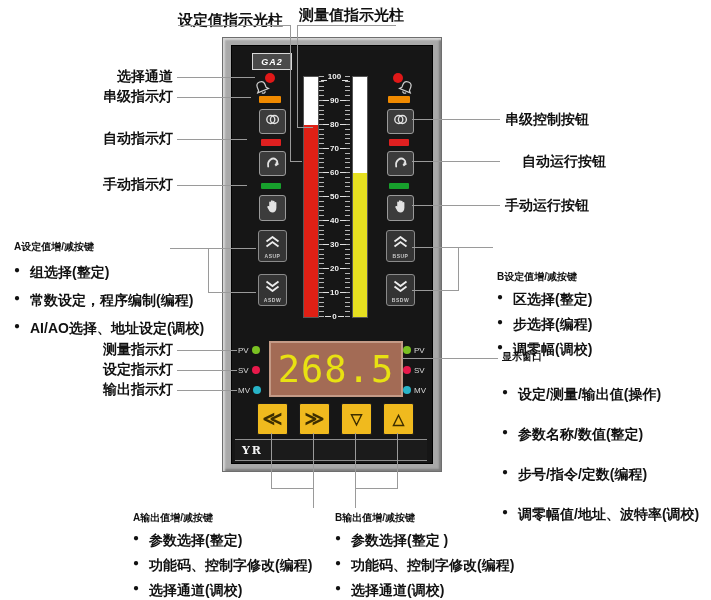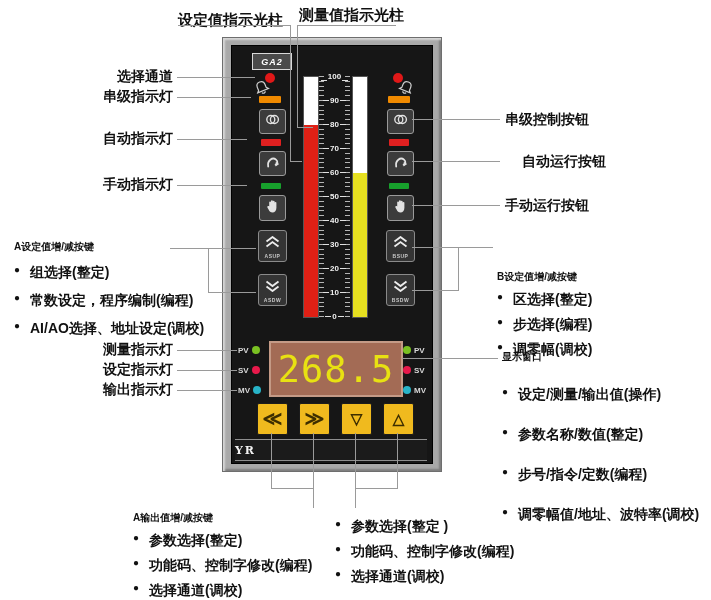--- a/index.html
+++ b/index.html
@@ -39,32 +39,32 @@
   .bar{position:absolute;top:30px;width:14px;height:240px;background:#fff;border:1px solid #555;}
   .bar .fill{position:absolute;bottom:0;left:0;width:100%;}
   .scale{position:absolute;left:87px;top:26px;width:31px;height:249px;}
   .tickstrip{position:absolute;top:4px;width:5px;height:241px;
              background-image:repeating-linear-gradient(180deg,#b5b5b5 0 1px,transparent 1px 4.8px);}
   .scale-row{position:absolute;left:0;width:100%;height:9px;display:flex;align-items:center;justify-content:center;gap:1px;}
   .scale-row .num{color:#f0f0f0;font-size:8px;font-weight:bold;line-height:9px;}
   .scale-row .dash{width:6px;height:1px;background:#e0e0e0;}
   
   .ledrow{position:absolute;height:12px;display:flex;align-items:center;gap:3px;}
-  .ledrow .txt{font-size:8px;font-weight:bold;color:#d8d8d8;}
+  .ledrow .txt{font-size:8px;font-weight:normal;color:#d8d8d8;}
   .ledrow .ldot{width:8px;height:8px;border-radius:50%;}
   .lcd{position:absolute;left:37px;top:295px;width:130px;height:52px;background:#a36b55;border:2px solid #c49a86;
        display:flex;align-items:center;justify-content:center;}
   .lcd .val{font-family:"DejaVu Sans Mono",monospace;font-size:37px;color:#e8e112;letter-spacing:1px;}
   .abtn{position:absolute;top:357px;width:29px;height:30px;background:#f0ba1e;border:1px solid #1c1c1c;border-radius:2px;
         color:#3d2e00;display:flex;align-items:center;justify-content:center;font-weight:bold;}
   .abtn .gl{font-size:19px;line-height:28px;}
   .abtn .gl.tri{font-size:15px;}
   .strip{position:absolute;left:3px;top:393px;width:192px;height:20px;background:#1b1b1b;
          border-top:1px solid #8f8f8f;border-bottom:1px solid #8f8f8f;display:flex;align-items:center;}
-  .brand{font-family:"DejaVu Serif",serif;font-size:11px;font-weight:bold;color:#f2f2f2;letter-spacing:2px;}
+  .brand{margin-left:7px;font-family:"DejaVu Serif",serif;font-size:11px;font-weight:bold;color:#f2f2f2;letter-spacing:2px;}
 </style>
 </head>
 <body>
 
 <div id="canvas">
 
   <div class="callout big" style="left:178px;top:12px;">设定值指示光柱</div>
   <div class="callout big" style="left:299px;top:7px;">测量值指示光柱</div>
 
   <div class="callout rt" style="left:60px;top:69px;width:113px;">选择通道</div>
@@ -102,20 +102,21 @@
     <div class="b-item">调零幅值/地址、波特率(调校)</div>
   </div>
 
   <div class="block sp22" style="left:133px;top:511px;">
     <div class="b-title">A输出值增/减按键</div>
     <div class="b-item">参数选择(整定)</div>
     <div class="b-item">功能码、控制字修改(编程)</div>
     <div class="b-item">选择通道(调校)</div>
   </div>
   <div class="block sp22" style="left:335px;top:511px;">
+    <div class="b-title">B输出值增/减按键</div>
     <div class="b-item">参数选择(整定 )</div>
     <div class="b-item">功能码、控制字修改(编程)</div>
     <div class="b-item">选择通道(调校)</div>
   </div>
 
   <div class="frame"></div>
   <div class="panel">
 
     <div class="model">GA2</div>
 

